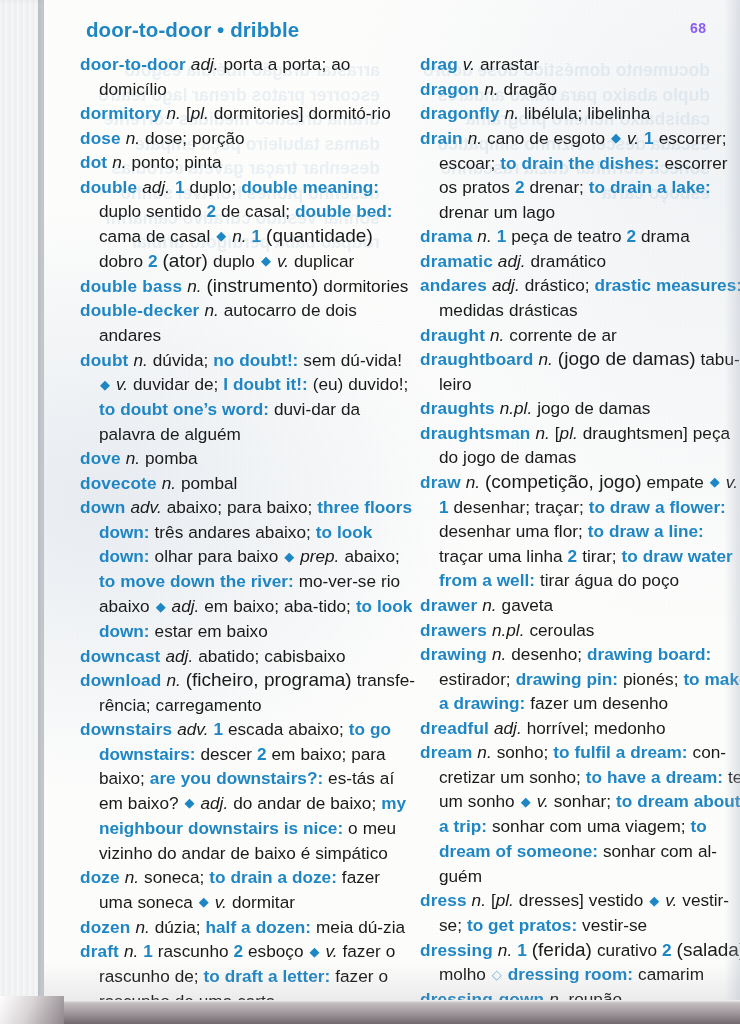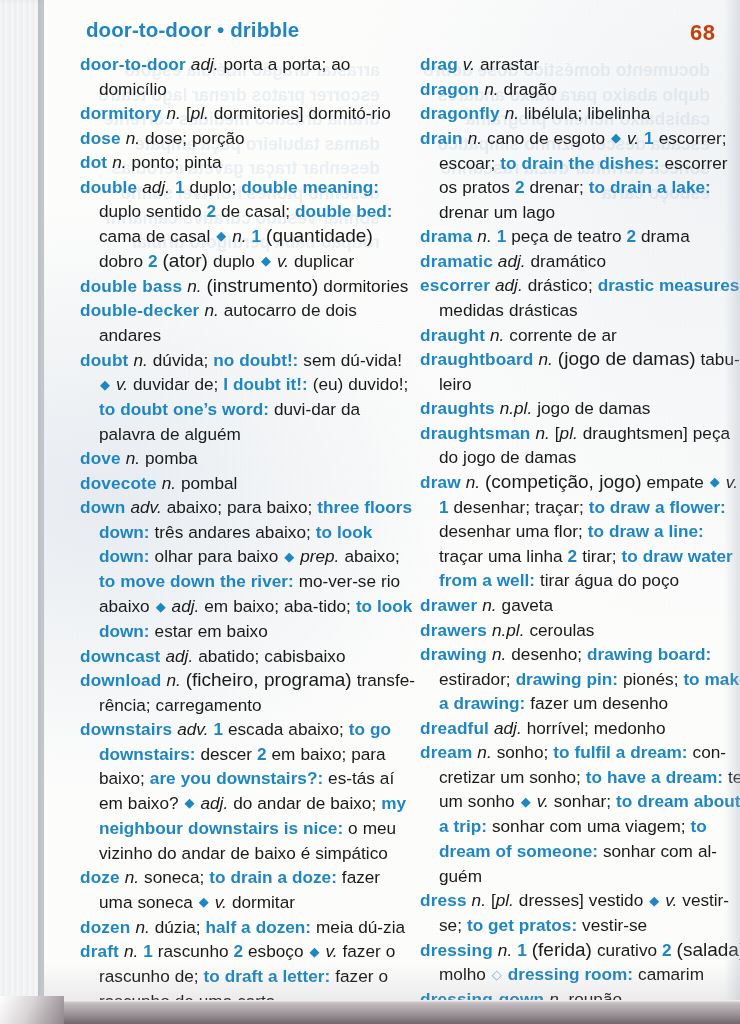--- a/index.html
+++ b/index.html
@@ -138,23 +138,23 @@
     width: 600px;
     font-size: 20.5px;
     font-weight: bold;
     color: #1f86c4;
     letter-spacing: .1px;
     white-space: nowrap;
   }
   #folio {
     position: absolute;
     left: 646px; top: 20px;
-    font-size: 22px;
-    font-weight: bold;
-    color: #c2410c;
+    font-size: 14px;
+    font-weight: bold;
+    color: #8b5cf6;
     letter-spacing: .4px;
     white-space: nowrap;
   }
 
   
   #columns {
     position: absolute;
     left: 0; top: 52px;
     width: 556px; height: 930px;
   }
@@ -240,21 +240,21 @@
           <p class="entry"><span class="hw">dozen</span> <span class="pos">n.</span> <span>dúzia; </span><span class="ex">half a dozen:</span> <span>meia dú-zia</span></p>
           <p class="entry"><span class="hw">draft</span> <span class="pos">n.</span> <span class="sn">1</span> <span>rascunho </span><span class="sn">2</span> <span>esboço </span><span class="loz">◆</span> <span class="pos">v.</span> <span>fazer o rascunho de; </span><span class="ex">to draft a letter:</span> <span>fazer o rascunho de uma carta</span></p>
         </div>
       <div class="dict-column" id="column-right">
           <p class="entry"><span class="hw">drag</span> <span class="pos">v.</span> <span>arrastar</span></p>
           <p class="entry"><span class="hw">dragon</span> <span class="pos">n.</span> <span>dragão</span></p>
           <p class="entry"><span class="hw">dragonfly</span> <span class="pos">n.</span> <span>libélula; libelinha</span></p>
           <p class="entry"><span class="hw">drain</span> <span class="pos">n.</span> <span>cano de esgoto </span><span class="loz">◆</span> <span class="pos">v.</span> <span class="sn">1</span> <span>escorrer; escoar; </span><span class="ex">to drain the dishes:</span> <span>escorrer os pratos </span><span class="sn">2</span> <span>drenar; </span><span class="ex">to drain a lake:</span> <span>drenar um lago</span></p>
           <p class="entry"><span class="hw">drama</span> <span class="pos">n.</span> <span class="sn">1</span> <span>peça de teatro </span><span class="sn">2</span> <span>drama</span></p>
           <p class="entry"><span class="hw">dramatic</span> <span class="pos">adj.</span> <span>dramático</span></p>
-          <p class="entry"><span class="hw">escorrer</span> <span class="pos">adj.</span> <span>drástico; </span><span class="ex">drastic measures:</span> <span>medidas drásticas</span></p>
+          <p class="entry"><span class="hw">andares</span> <span class="pos">adj.</span> <span>drástico; </span><span class="ex">drastic measures:</span> <span>medidas drásticas</span></p>
           <p class="entry"><span class="hw">draught</span> <span class="pos">n.</span> <span>corrente de ar</span></p>
           <p class="entry"><span class="hw">draughtboard</span> <span class="pos">n.</span> <span class="note">(jogo de damas)</span> <span>tabu-leiro</span></p>
           <p class="entry"><span class="hw">draughts</span> <span class="pos">n.pl.</span> <span>jogo de damas</span></p>
           <p class="entry"><span class="hw">draughtsman</span> <span class="pos">n.</span> <span>[</span><span class="pos">pl.</span><span> draughtsmen] peça do jogo de damas</span></p>
           <p class="entry"><span class="hw">draw</span> <span class="pos">n.</span> <span class="note">(competição, jogo)</span> <span>empate </span><span class="loz">◆</span> <span class="pos">v.</span> <span class="sn">1</span> <span>desenhar; traçar; </span><span class="ex">to draw a flower:</span> <span>desenhar uma flor; </span><span class="ex">to draw a line:</span> <span>traçar uma linha </span><span class="sn">2</span> <span>tirar; </span><span class="ex">to draw water from a well:</span> <span>tirar água do poço</span></p>
           <p class="entry"><span class="hw">drawer</span> <span class="pos">n.</span> <span>gaveta</span></p>
           <p class="entry"><span class="hw">drawers</span> <span class="pos">n.pl.</span> <span>ceroulas</span></p>
           <p class="entry"><span class="hw">drawing</span> <span class="pos">n.</span> <span>desenho; </span><span class="ex">drawing board:</span> <span>estirador; </span><span class="ex">drawing pin:</span> <span>pionés; </span><span class="ex">to make a drawing:</span> <span>fazer um desenho</span></p>
           <p class="entry"><span class="hw">dreadful</span> <span class="pos">adj.</span> <span>horrível; medonho</span></p>
           <p class="entry"><span class="hw">dream</span> <span class="pos">n.</span> <span>sonho; </span><span class="ex">to fulfil a dream:</span> <span>con-cretizar um sonho; </span><span class="ex">to have a dream:</span> <span>ter um sonho </span><span class="loz">◆</span> <span class="pos">v.</span> <span>sonhar; </span><span class="ex">to dream about a trip:</span> <span>sonhar com uma viagem; </span><span class="ex">to dream of someone:</span> <span>sonhar com al-guém</span></p>

